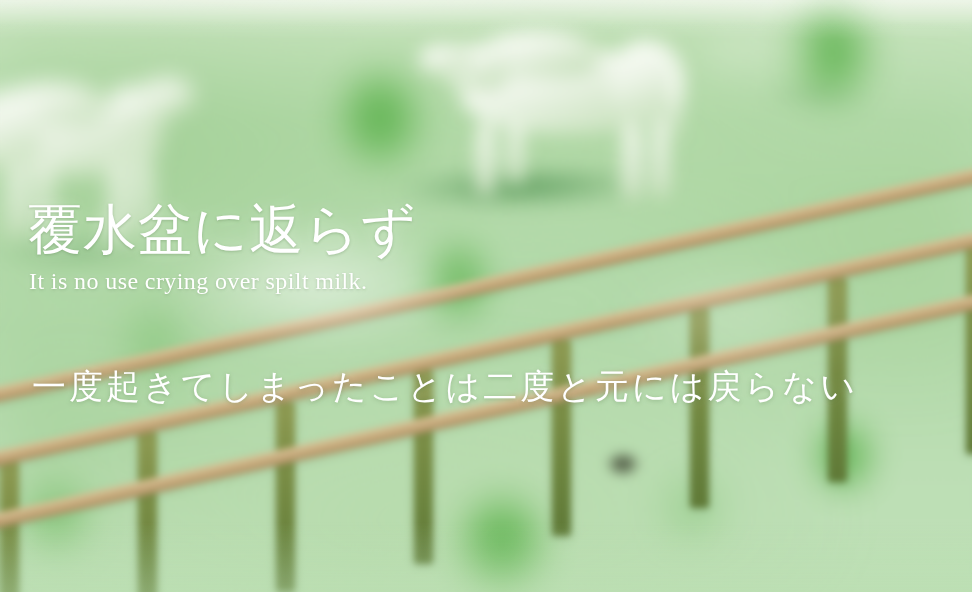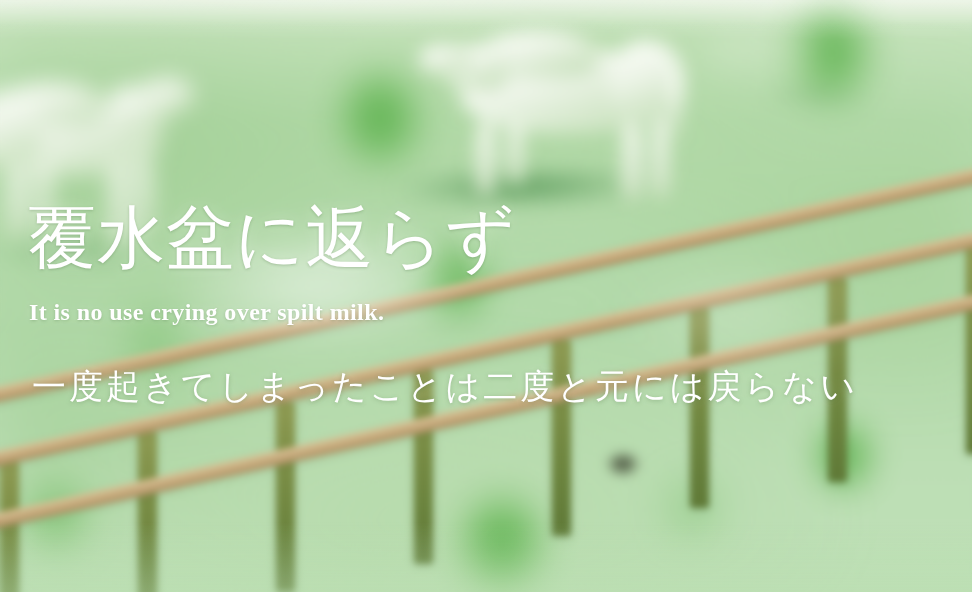--- a/index.html
+++ b/index.html
@@ -194,35 +194,35 @@
   
   #text-block {
     position: absolute;
     left: 28px;
     top: 202px;
     width: 916px;
     z-index: 5;
   }
   #jp-title {
     margin: 0;
-    font-size: 68px;
+    font-size: 54px;
     line-height: 1.06;
     font-weight: 400;
     color: #ffffff;
     letter-spacing: 1px;
     text-shadow:
       0 1px 3px rgba(70,105,60,.30),
       0 0 16px rgba(255,255,255,.28);
     white-space: nowrap;
   }
   #en-subtitle {
-    margin: 24px 0 0 1px;
+    margin: 8px 0 0 1px;
     font-size: 24px;
     line-height: 1.2;
-    font-weight: 700;
+    font-weight: 400;
     color: #ffffff;
     letter-spacing: .4px;
     text-shadow:
       0 1px 3px rgba(70,105,60,.28),
       0 0 12px rgba(255,255,255,.22);
     white-space: nowrap;
   }
   #jp-meaning {
     position: absolute;
     left: 24px;

